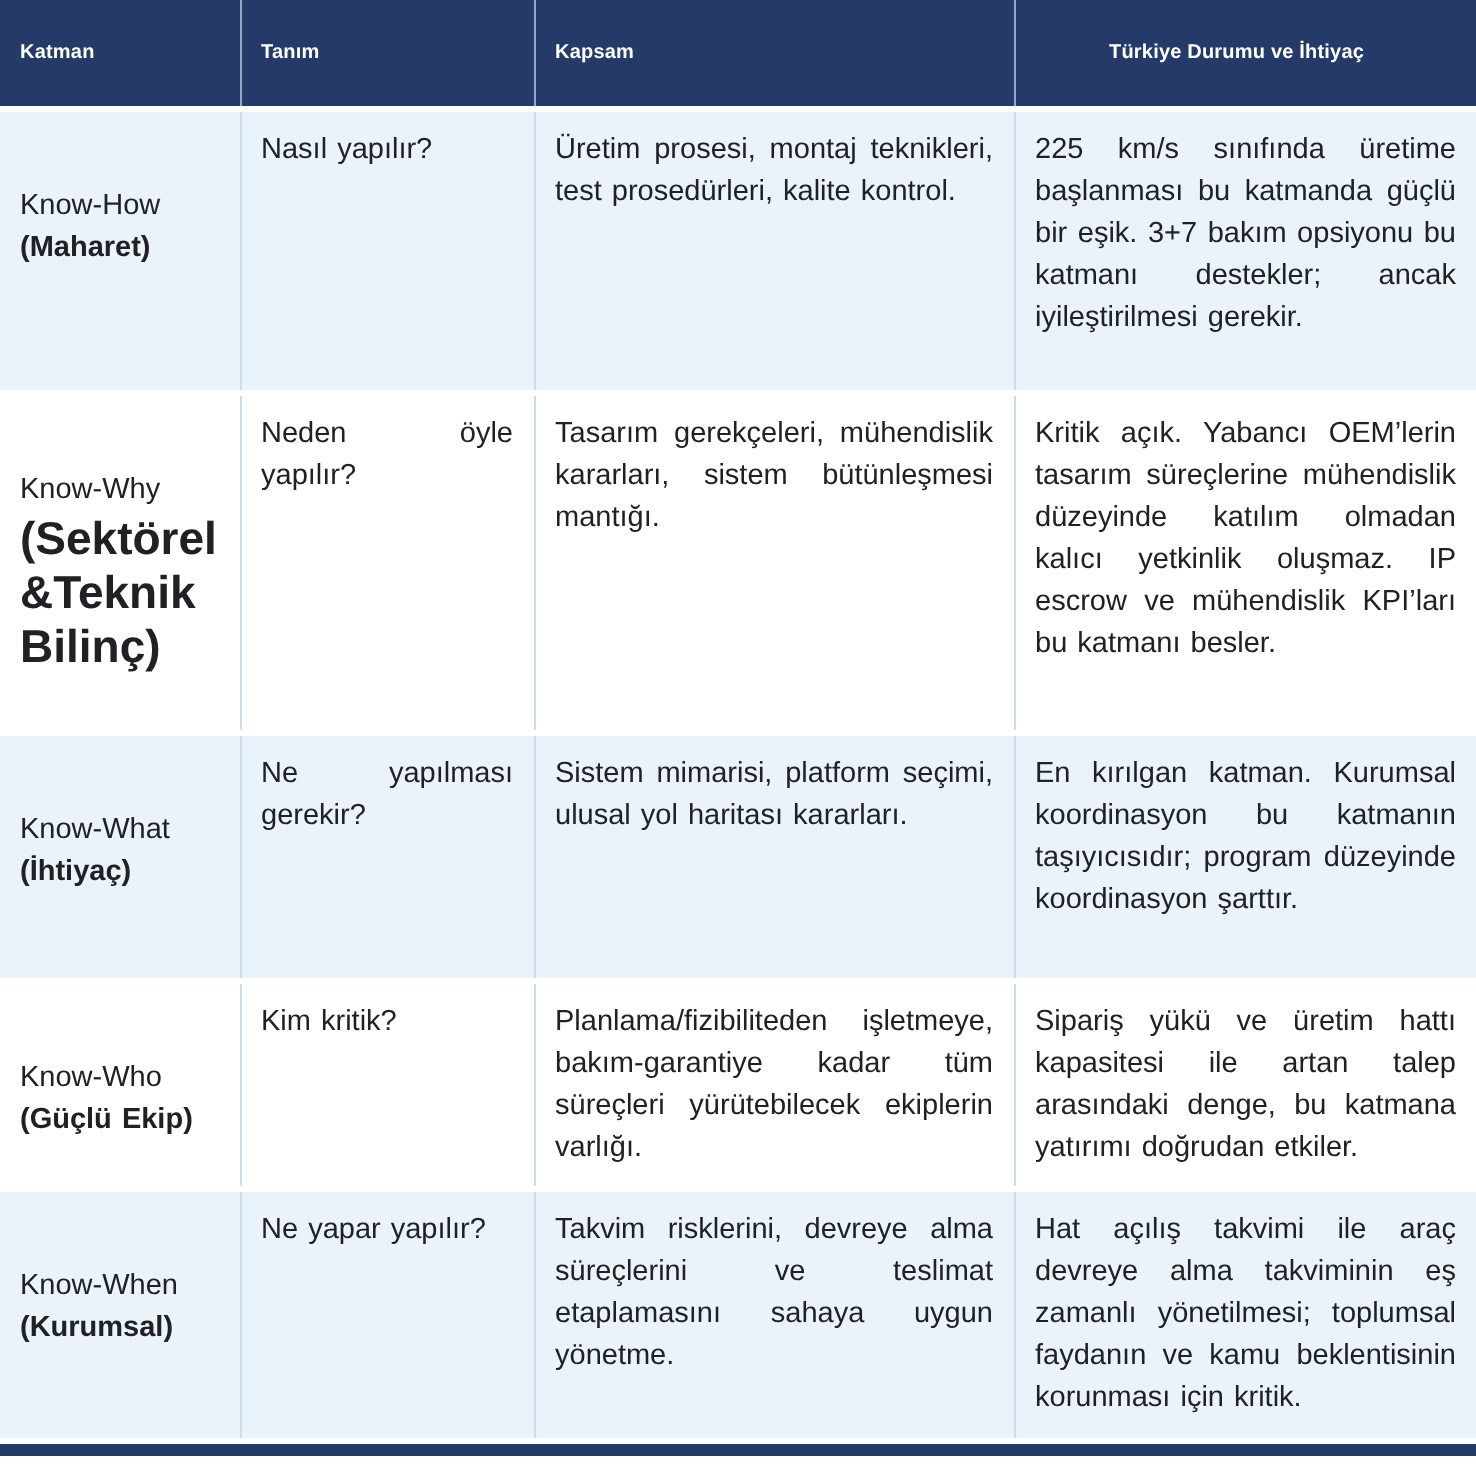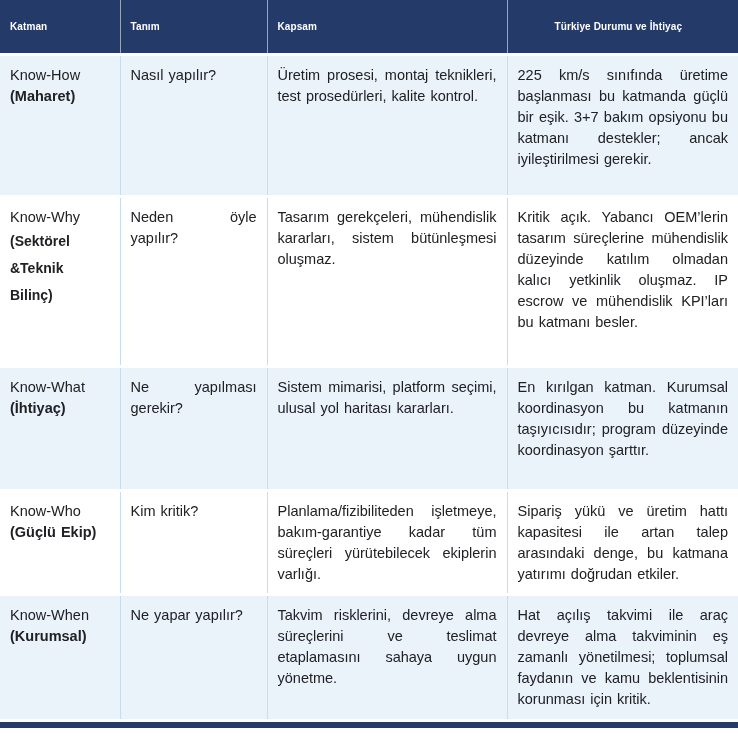--- a/index.html
+++ b/index.html
@@ -53,23 +53,23 @@
     word-spacing:1px;
   }
   tbody td:last-child{border-right:none;margin-top:16px;}
   tbody tr:nth-child(odd) td{background:var(--row-alt);}
   tbody tr:nth-child(1){height:142px;}
   tbody tr:nth-child(2){height:170px;}
   tbody tr:nth-child(3){height:124px;}
   tbody tr:nth-child(4){height:100px;}
   tbody tr:nth-child(5){height:126px;padding-left:48px;}
   .cell-tanim,.cell-kapsam,.cell-durum{text-align:justify;}
-  .kname{display:block;font-weight:normal;}
+  .kname{display:block;font-weight:normal;margin-top:28px;}
   .kparen{display:block;font-weight:bold;}
-  tr.row-1 .kparen{font-size:14px;line-height:27px;}
+  tr.row-1 .kparen{font-size:23px;line-height:27px;}
   .bottom-bar{
     width:738px;
     height:6px;
     background:var(--header-bg);
   }
 </style>
 </head>
 <body>
 
 <div class="page">
@@ -98,21 +98,21 @@
     <td class="cell-kapsam">Üretim prosesi, montaj teknikleri, test prosedürleri, kalite kontrol.</td>
     <td class="cell-durum">225 km/s sınıfında üretime başlanması bu katmanda güçlü bir eşik. 3+7 bakım opsiyonu bu katmanı destekler; ancak iyileştirilmesi gerekir.</td>
   </tr>
 
   <tr class="row-1">
     <td class="cell-katman">
       <span class="kname">Know-Why</span>
       <span class="kparen">(Sektörel &amp;Teknik Bilinç)</span>
     </td>
     <td class="cell-tanim">Neden öyle yapılır?</td>
-    <td class="cell-kapsam">Tasarım gerekçeleri, mühendislik kararları, sistem bütünleşmesi oluşmaz.</td>
+    <td class="cell-kapsam">Tasarım gerekçeleri, mühendislik kararları, sistem bütünleşmesi mantığı.</td>
     <td class="cell-durum">Kritik açık. Yabancı OEM’lerin tasarım süreçlerine mühendislik düzeyinde katılım olmadan kalıcı yetkinlik oluşmaz. IP escrow ve mühendislik KPI’ları bu katmanı besler.</td>
   </tr>
 
   <tr class="row-2">
     <td class="cell-katman">
       <span class="kname">Know-What</span>
       <span class="kparen">(İhtiyaç)</span>
     </td>
     <td class="cell-tanim">Ne yapılması gerekir?</td>
     <td class="cell-kapsam">Sistem mimarisi, platform seçimi, ulusal yol haritası kararları.</td>

